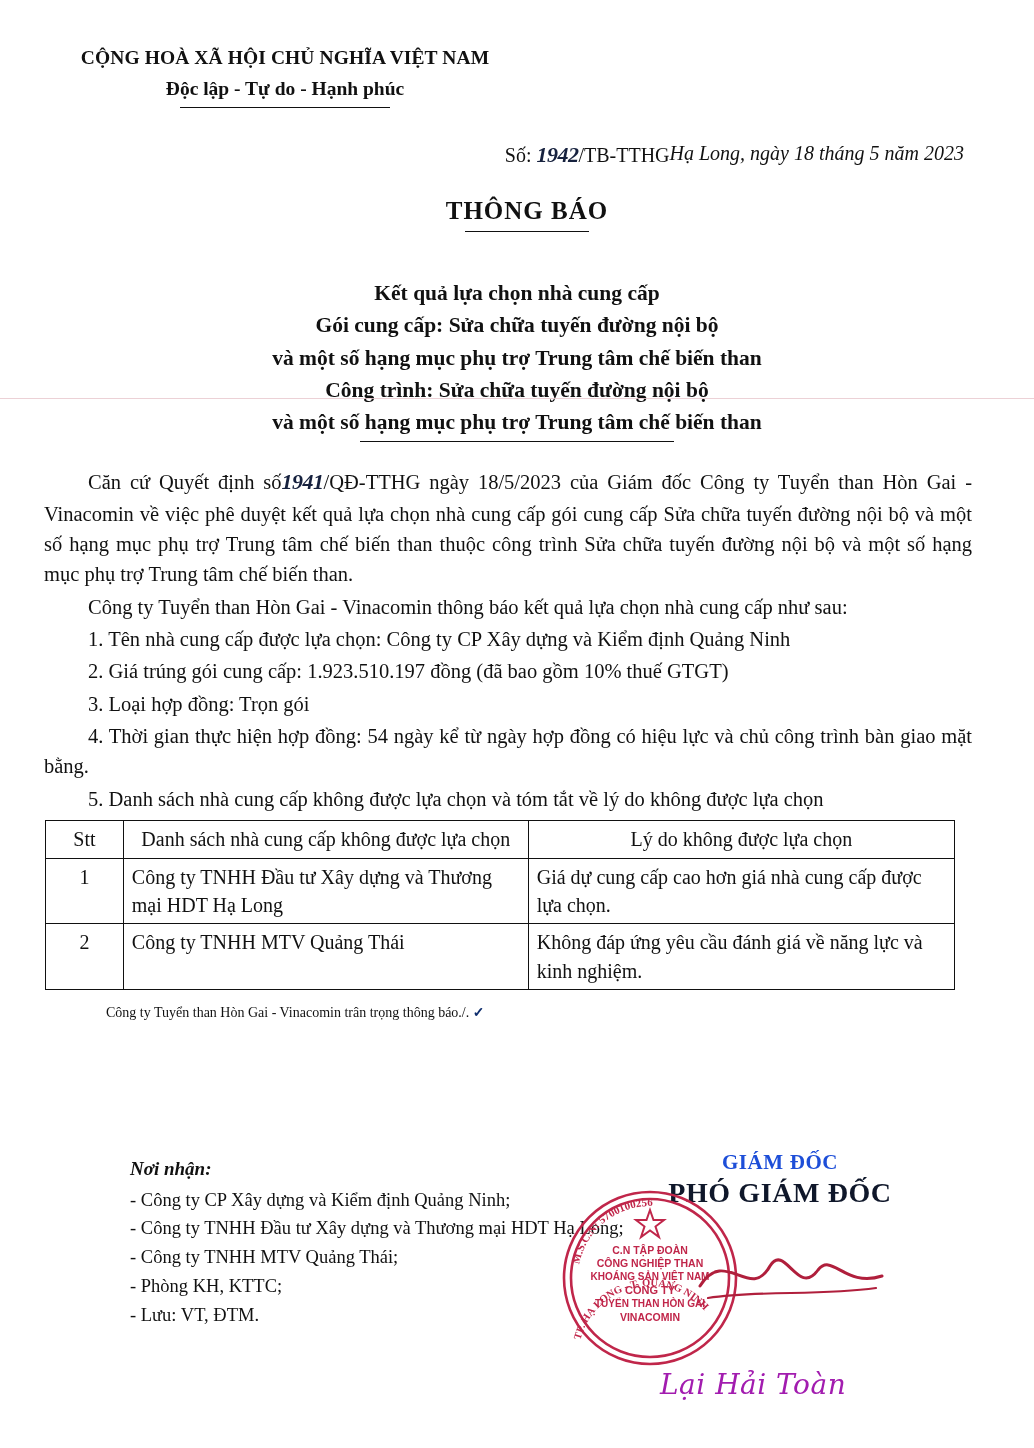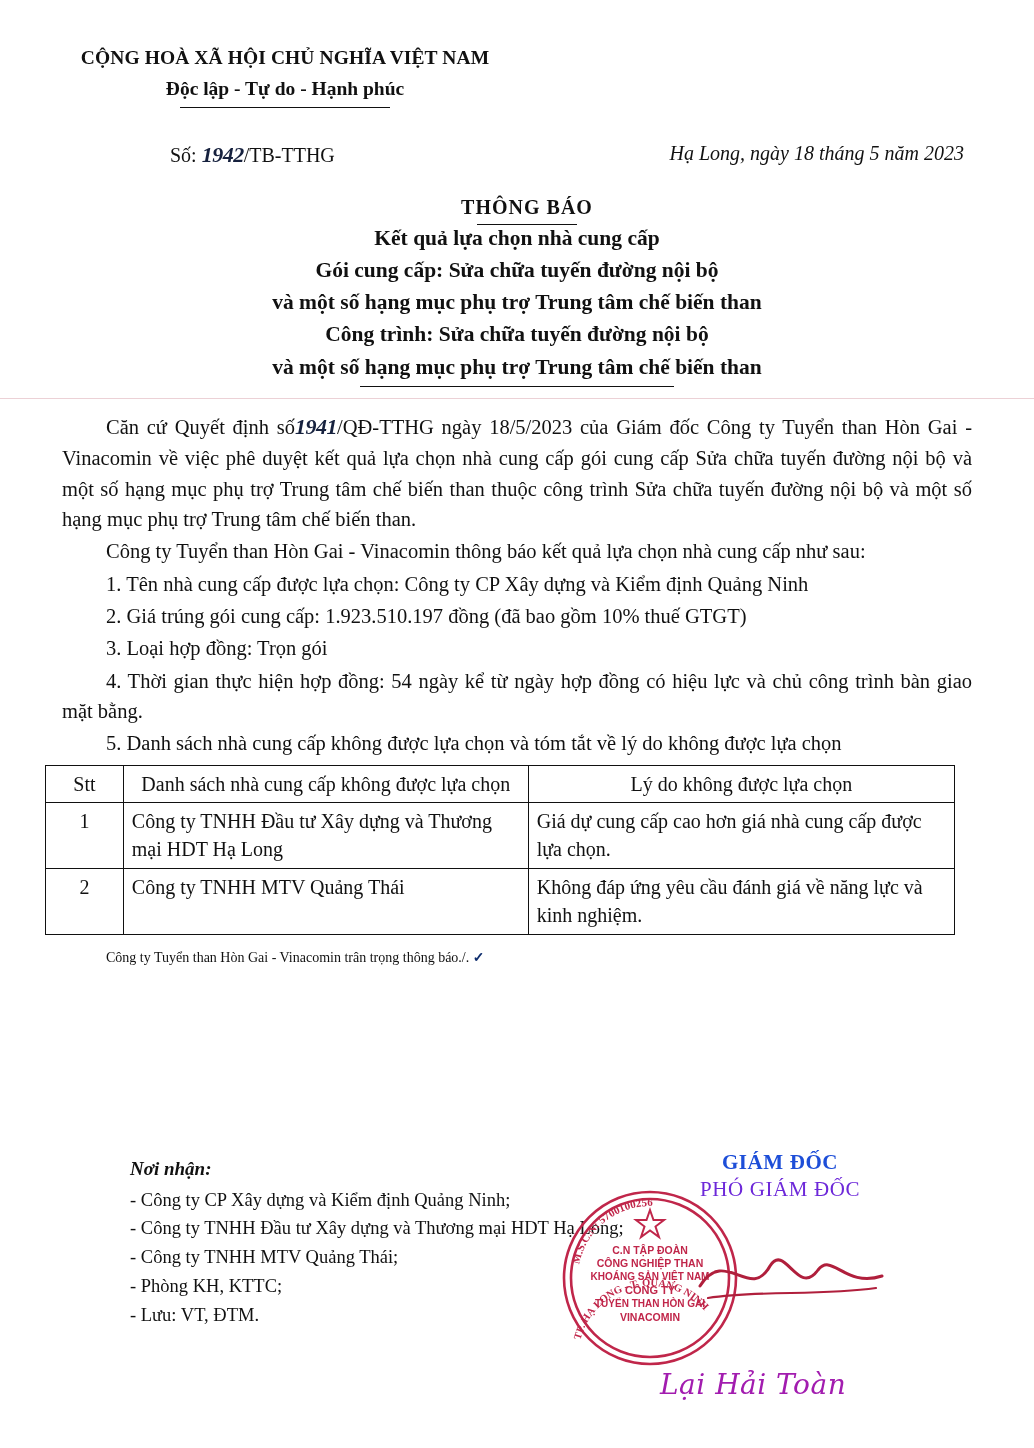--- a/index.html
+++ b/index.html
@@ -73,21 +73,21 @@
     position: absolute;
     left: 6%;
     right: 6%;
     bottom: -4px;
     border-bottom: 1.3px solid #111;
   }
 
   
   .numline {
     display: flex;
-    justify-content: space-between;
+    justify-content: flex-end;
     padding: 38px 70px 0 170px;
     font-size: 20px;
   }
   .docnum .hand {
     font-family: "Liberation Serif", serif;
     font-style: italic;
     font-weight: bold;
     font-size: 22px;
     color: #16213e;
     letter-spacing: -0.5px;
@@ -97,38 +97,39 @@
     font-size: 20px;
   }
 
   
   .titleblock {
     text-align: center;
     margin-top: 24px;
     line-height: 1.5;
   }
   .t-main {
-    font-size: 20px;
+    font-size: 25px;
     font-weight: bold;
     letter-spacing: 1px;
     position: relative;
     display: inline-block;
     margin-left: 20px;
   }
   .t-main::after {
     content: "";
     position: absolute;
     left: 12%;
     right: 12%;
     bottom: -3px;
     border-bottom: 1.4px solid #111;
   }
   .t-sub {
     font-size: 21.5px;
     font-weight: bold;
+    margin-top: 48px;
   }
   .t-line {
     font-size: 21.5px;
     font-weight: bold;
   }
   .t-last {
     font-size: 21.5px;
     font-weight: bold;
     display: inline-block;
     position: relative;
@@ -137,21 +138,21 @@
     content: "";
     position: absolute;
     left: 18%;
     right: 18%;
     bottom: -4px;
     border-bottom: 1.4px solid #111;
   }
 
   
   .body {
-    padding: 28px 62px 0 62px;
+    padding: 28px 62px 0 44px;
     font-size: 20.5px;
     line-height: 1.48;
     text-align: justify;
   }
   .body p {
     margin: 0 0 2px 0;
     text-indent: 44px;
   }
   .inline-hand {
     font-style: italic;
@@ -226,24 +227,24 @@
     width: 360px;
     text-align: center;
   }
   .sign-role {
     font-size: 21px;
     font-weight: bold;
     letter-spacing: .6px;
     color: #1d4ed8;
   }
   .sign-role2 {
-    font-size: 21px;
-    font-weight: normal;
+    font-size: 28px;
+    font-weight: bold;
     letter-spacing: .6px;
-    color: #6d28d9;
+    color: #0f172a;
     margin-top: 2px;
   }
   .sign-name {
     position: absolute;
     left: 660px;
     top: 228px;
     font-size: 28px;
     font-style: italic;
     color: #a21caf;
     font-family: "DejaVu Serif", serif;

